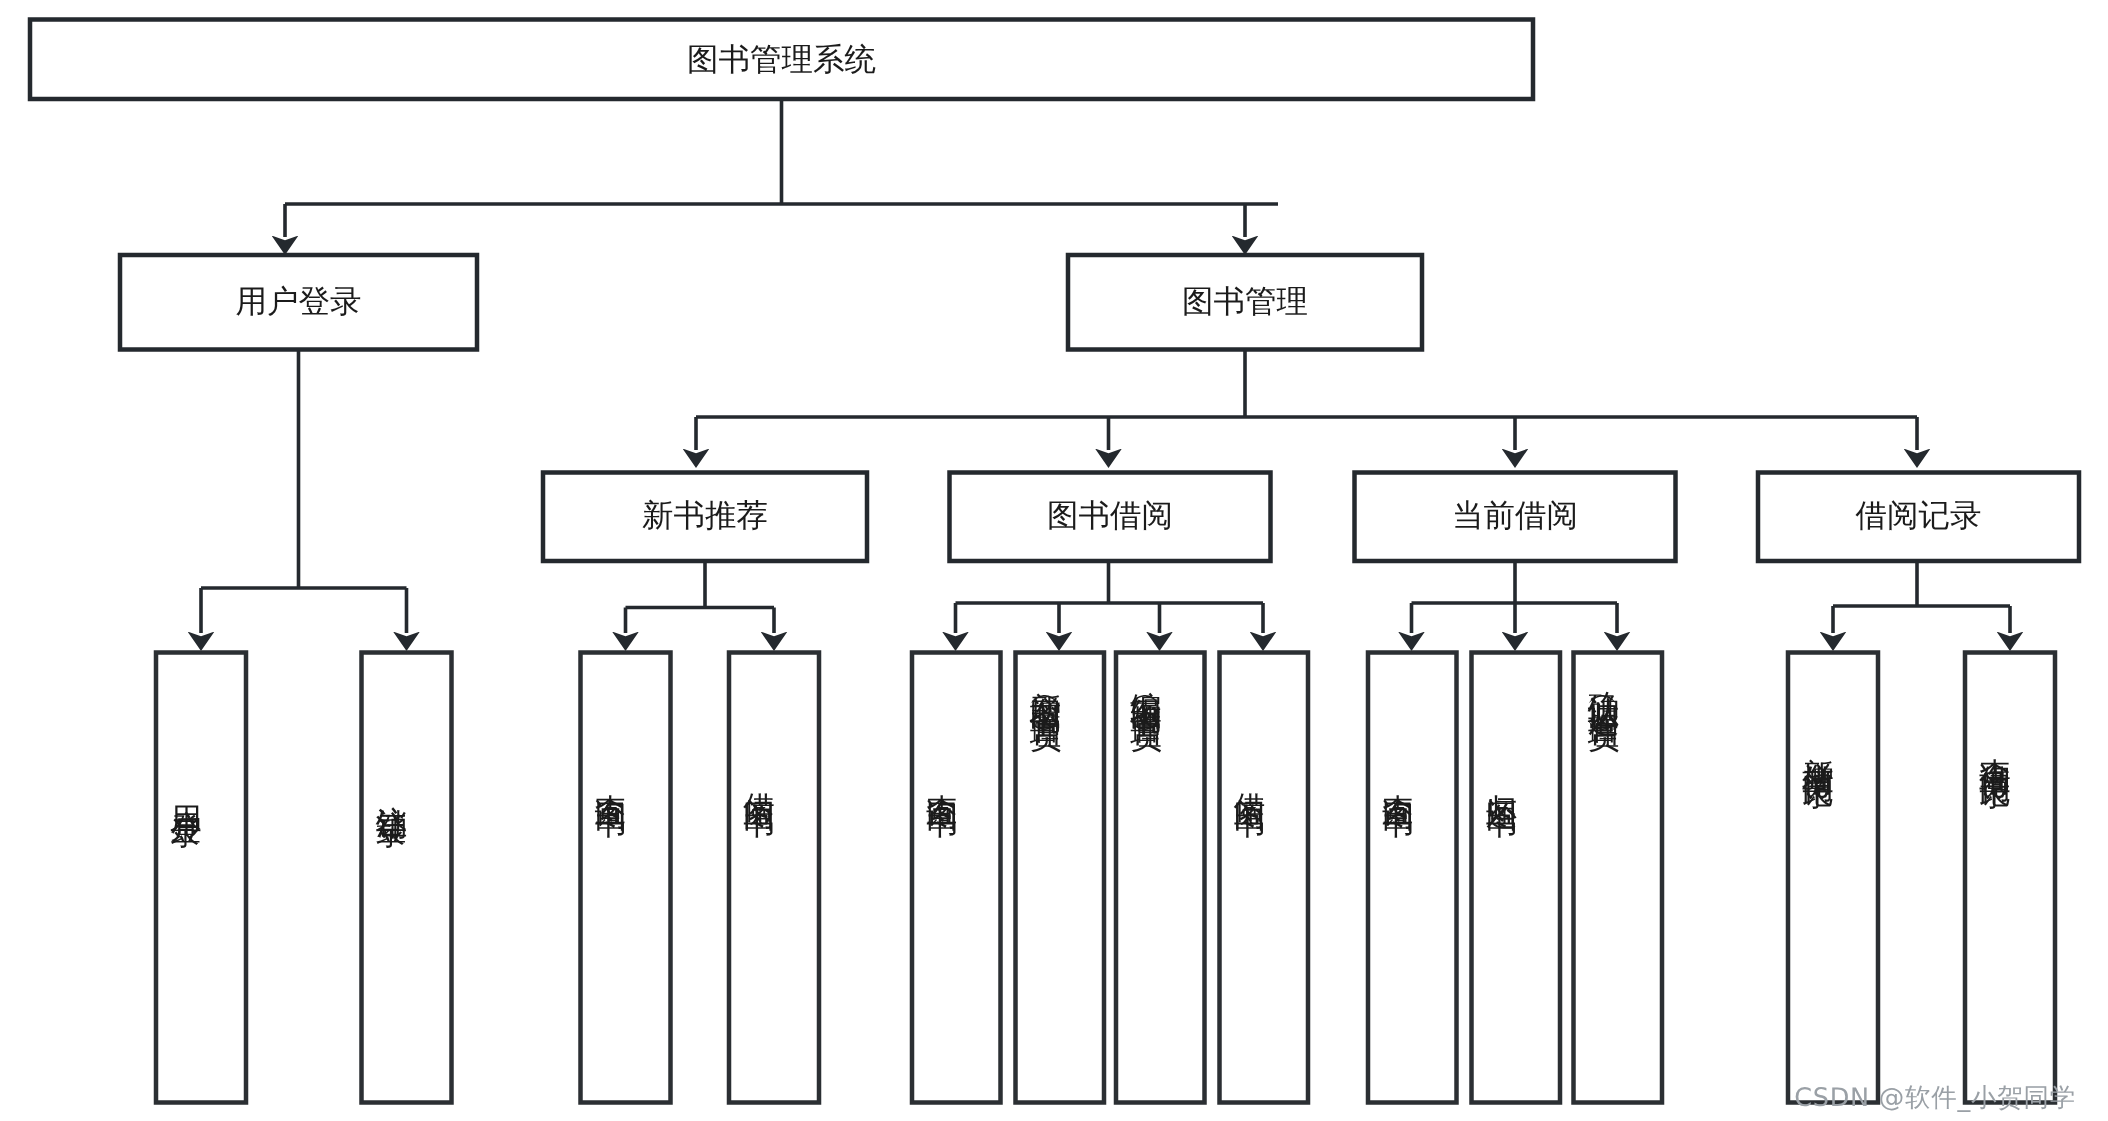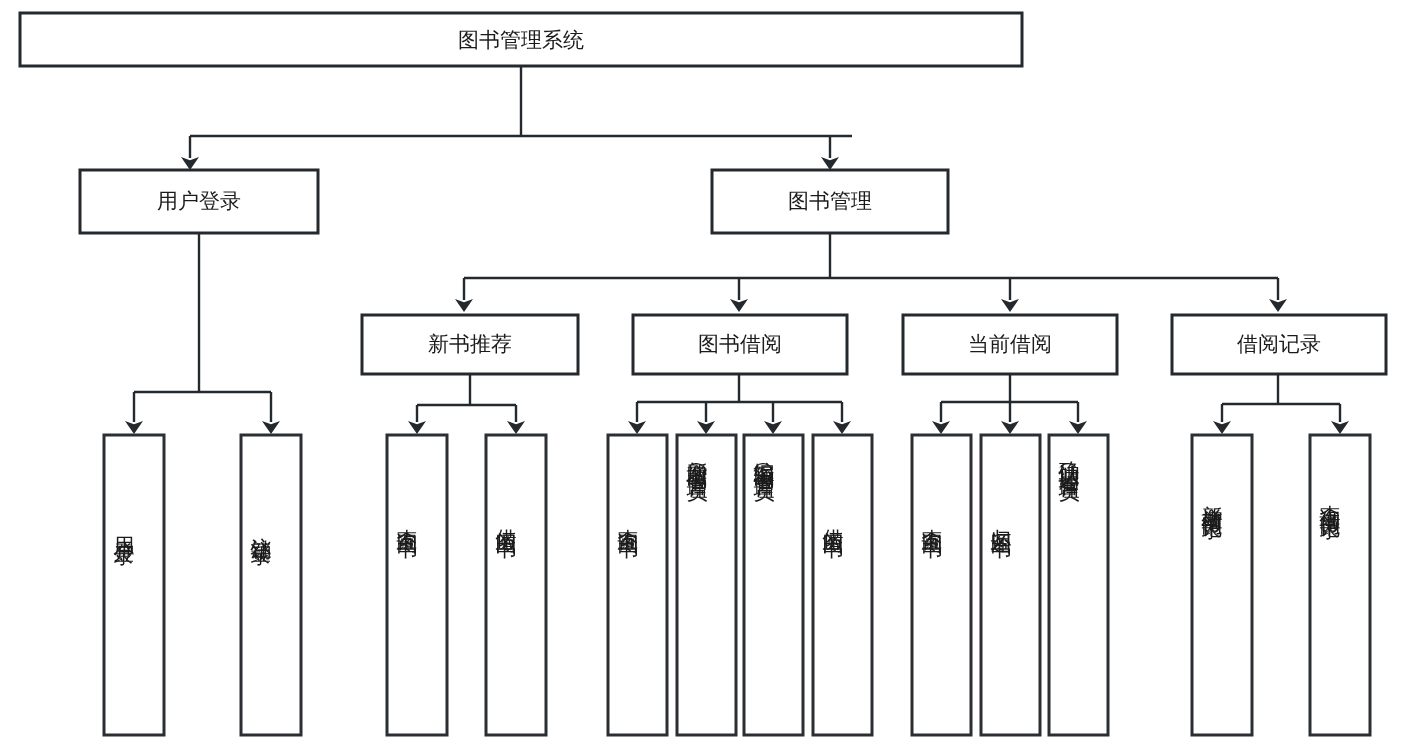--- a/index.html
+++ b/index.html
@@ -194,14 +194,15 @@
   <div class="leaf-label" style="left:753px; top:444px;">编辑图书（管理员）</div>
   <div class="leaf-label" style="left:822px; top:512px;">借阅图书</div>
 
   <div class="leaf-label" style="left:921px; top:512px;">查询图书</div>
   <div class="leaf-label" style="left:990px; top:512px;">归还图书</div>
   <div class="leaf-label" style="left:1058px; top:444px;">确认归还（管理员）</div>
 
   <div class="leaf-label" style="left:1201px; top:488px;">新增借阅记录</div>
   <div class="leaf-label" style="left:1319px; top:488px;">查询借阅记录</div>
 
+  <div class="watermark">CSDN @软件_小贺同学</div>
 
 </div>
 
 </body></html>

